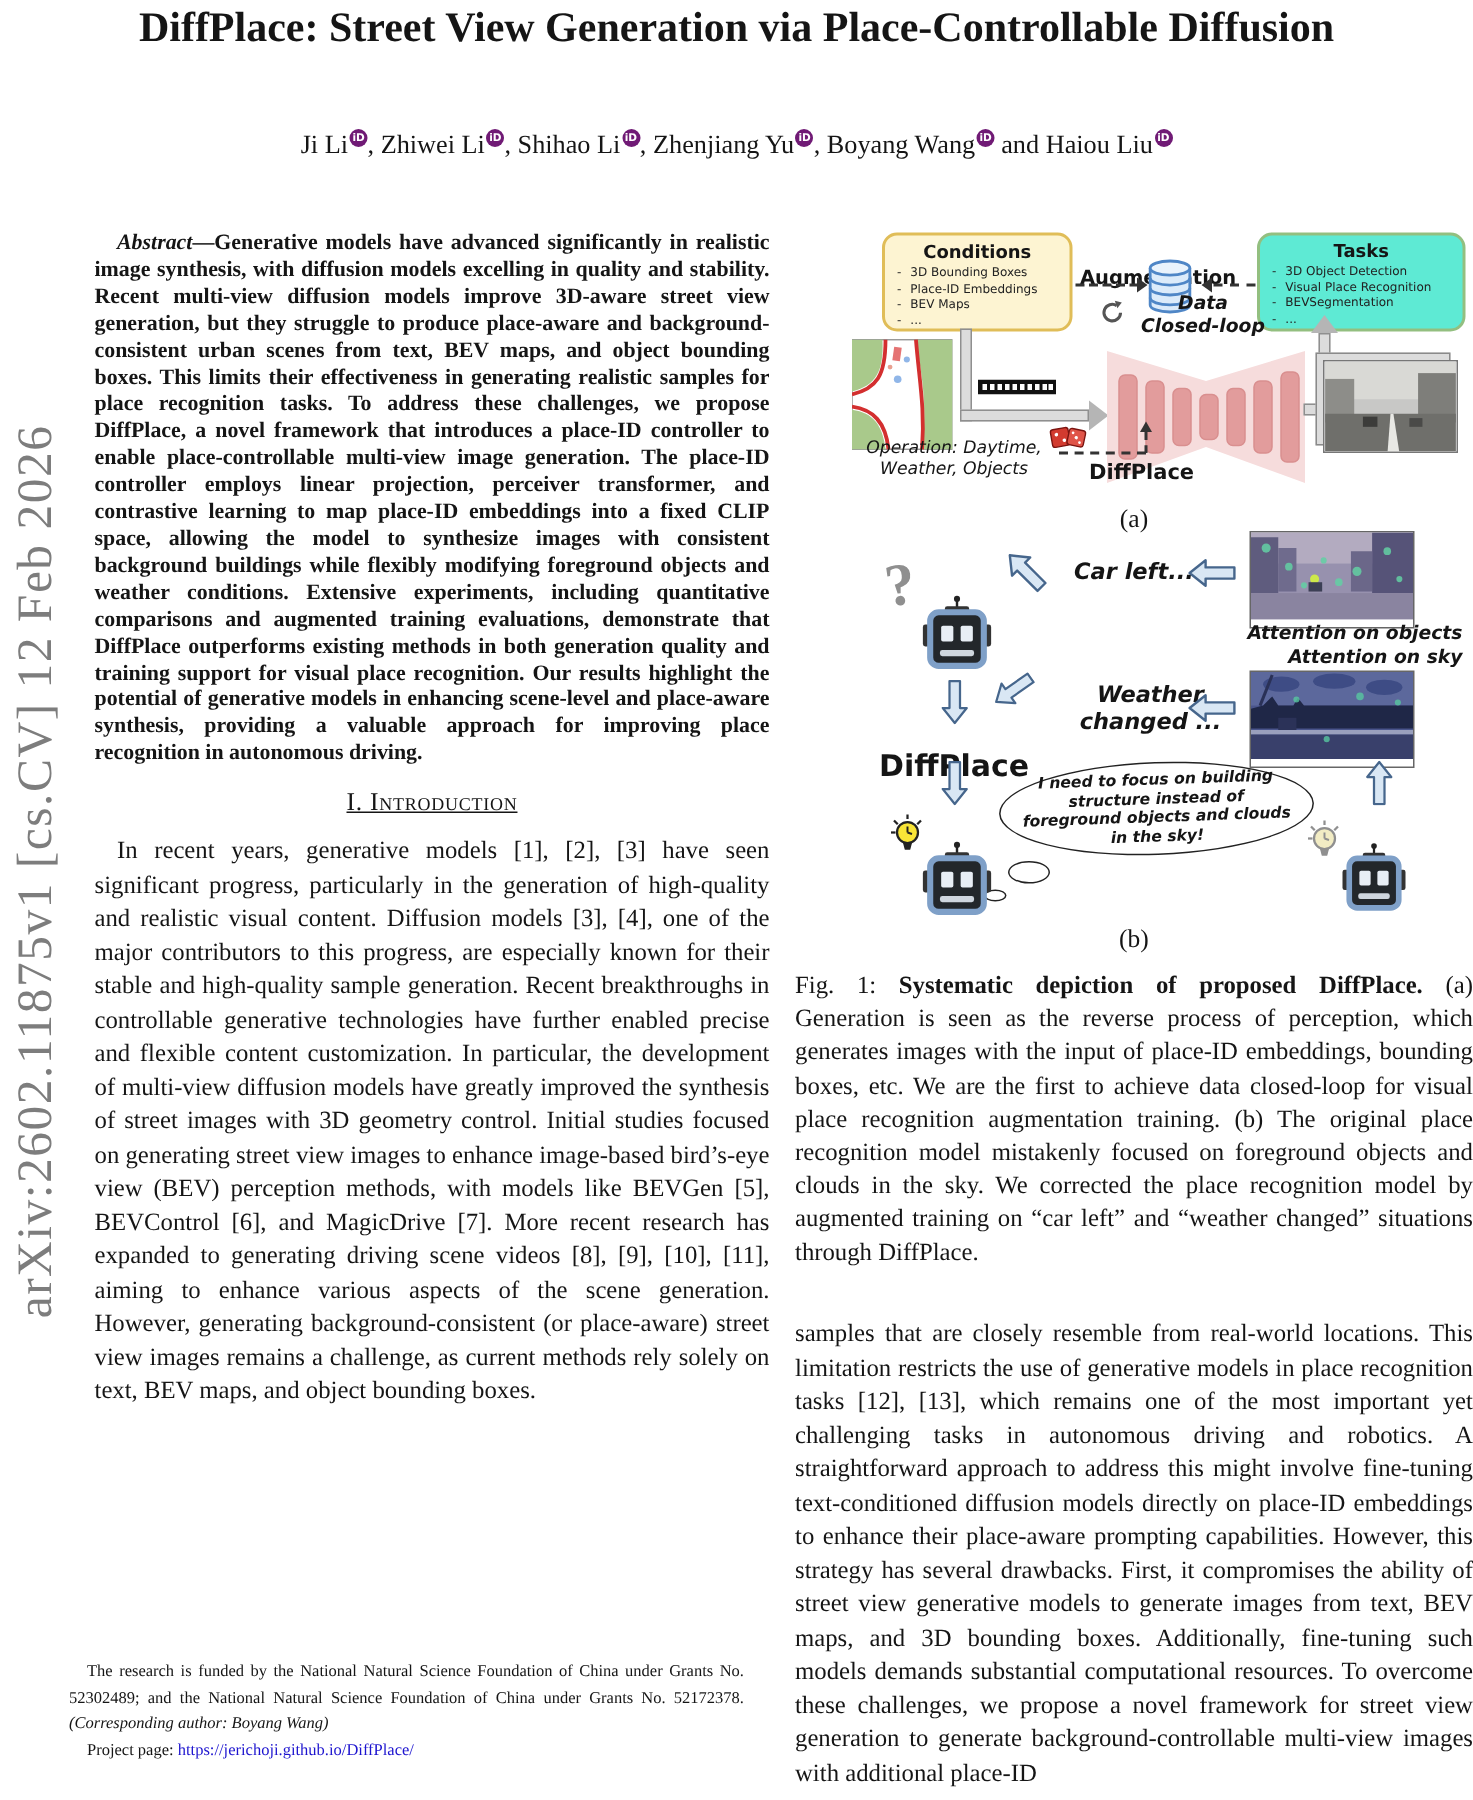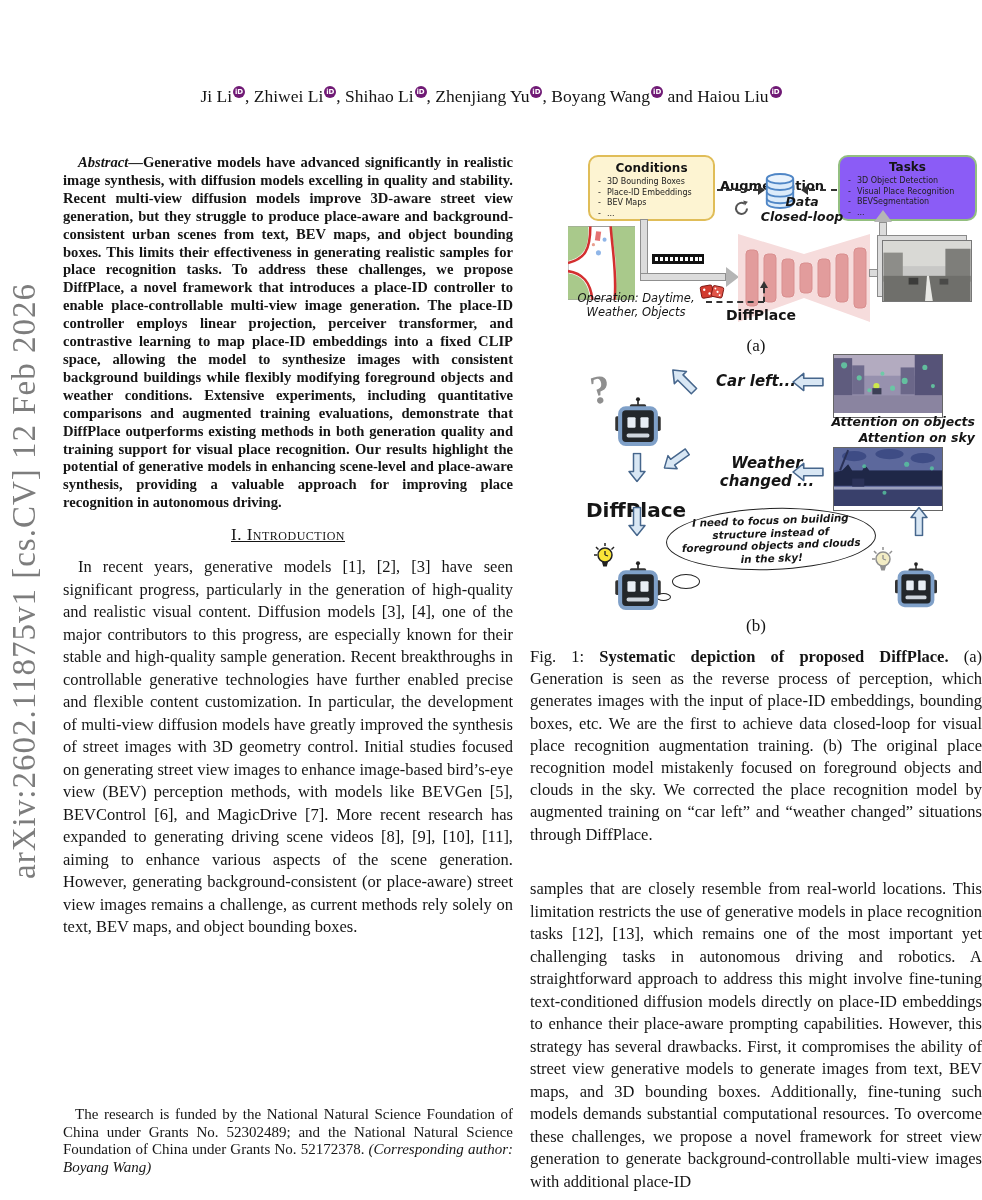--- a/index.html
+++ b/index.html
@@ -20,39 +20,39 @@
          color:#fff;font-family:"DejaVu Sans",sans-serif;font-size:7px;font-weight:bold;
          line-height:12px;text-align:center;vertical-align:top;margin-left:1px;}
 
   
   .leftcol{position:absolute;left:63px;top:154px;width:450px;}
   .abstract{font-weight:bold;font-size:14.6px;line-height:17.9px;text-align:justify;text-indent:15px;}
   .abstract .abs-label{font-style:italic;}
   .sec-head{margin-top:13px;margin-bottom:11px;text-align:center;font-size:17px;
             font-variant:small-caps;letter-spacing:0.5px;text-decoration:underline;}
   .para{font-size:16.5px;line-height:22.5px;text-align:justify;text-indent:15px;margin:0;}
-  .footnote{position:absolute;left:63px;top:1106px;width:450px;font-size:15px;
+  .footnote{position:absolute;left:46px;top:1106px;width:450px;font-size:11px;
             line-height:17.6px;text-align:justify;}
   .footnote .fpara{text-indent:12px;}
   .link{color:#1d14cf;text-decoration:none;}
 
   .rightcol-caption{position:absolute;left:530px;width:452px;font-size:16.5px;
             line-height:22.2px;text-align:justify;}
   .rightcol-body{position:absolute;left:530px;top:878px;width:452px;font-size:16.5px;
             line-height:22.5px;text-align:justify;}
   .subcap{position:absolute;left:530px;width:452px;text-align:center;font-size:17px;}
 
   
   .figa{position:absolute;left:530px;top:150px;width:452px;height:188px;}
   .figa *, .figb *{box-sizing:border-box;}
   .comic{font-family:"DejaVu Sans",sans-serif;font-weight:bold;}
   .hand{font-family:"DejaVu Sans",sans-serif;font-style:italic;}
   .condbox{position:absolute;left:58px;top:5px;width:127px;height:66px;background:#fdf4d2;
            border:2px solid #e0bd58;border-radius:10px;padding-top:4px;}
-  .taskbox{position:absolute;left:308px;top:5px;width:139px;height:66px;background:#8b5cf6;
+  .taskbox{position:absolute;left:308px;top:5px;width:139px;height:66px;background:#5eead4;
            border:2px solid #93bf80;border-radius:10px;padding-top:3px;}
   .boxtitle{text-align:center;font-size:12px;line-height:14px;}
   .boxlist{margin:2px 0 0 0;padding:0 4px 0 8px;list-style:none;
            font-family:"DejaVu Sans",sans-serif;font-size:8px;line-height:10.5px;color:#222;}
   .boxlist li::before{content:"-";margin-right:6px;}
   .aug-label{position:absolute;left:190px;top:-2px;font-size:13px;margin-top:30px;}
   .dash-line{position:absolute;border-top:2px dashed #333;}
   .tri{position:absolute;width:0;height:0;}
   .gbar{position:absolute;background:#dcdcdc;border:1px solid #8f8f8f;}
   .opnote{position:absolute;left:22px;top:141px;width:168px;text-align:center;
@@ -84,34 +84,36 @@
 </head>
 <body>
 
 <div class="page">
 
   <div class="arxiv">
     <span>arXiv:2602.11875v1  [cs.CV]  12 Feb 2026</span>
   </div>
 
   <div class="title">
+    <div>DiffPlace: Street View Generation via Place-Controllable Diffusion</div>
   </div>
 
   <div class="authors">
     <span>Ji Li</span><span class="orcid">iD</span><span>, </span><span>Zhiwei Li</span><span class="orcid">iD</span><span>, </span><span>Shihao Li</span><span class="orcid">iD</span><span>, </span><span>Zhenjiang Yu</span><span class="orcid">iD</span><span>, </span><span>Boyang Wang</span><span class="orcid">iD</span><span> and </span><span>Haiou Liu</span><span class="orcid">iD</span>
   </div>
 
   <div class="leftcol">
     <p class="abstract" style="margin:0;"><span class="abs-label">Abstract</span><span>—</span><span>Generative models have advanced significantly in realistic image synthesis, with diffusion models excelling in quality and stability. Recent multi-view diffusion models improve 3D-aware street view generation, but they struggle to produce place-aware and background-consistent urban scenes from text, BEV maps, and object bounding boxes. This limits their effectiveness in generating realistic samples for place recognition tasks. To address these challenges, we propose DiffPlace, a novel framework that introduces a place-ID controller to enable place-controllable multi-view image generation. The place-ID controller employs linear projection, perceiver transformer, and contrastive learning to map place-ID embeddings into a fixed CLIP space, allowing the model to synthesize images with consistent background buildings while flexibly modifying foreground objects and weather conditions. Extensive experiments, including quantitative comparisons and augmented training evaluations, demonstrate that DiffPlace outperforms existing methods in both generation quality and training support for visual place recognition. Our results highlight the potential of generative models in enhancing scene-level and place-aware synthesis, providing a valuable approach for improving place recognition in autonomous driving.</span></p>
     <div class="sec-head">I. Introduction</div>
     <p class="para">In recent years, generative models [1], [2], [3] have seen significant progress, particularly in the generation of high-quality and realistic visual content. Diffusion models [3], [4], one of the major contributors to this progress, are especially known for their stable and high-quality sample generation. Recent breakthroughs in controllable generative technologies have further enabled precise and flexible content customization. In particular, the development of multi-view diffusion models have greatly improved the synthesis of street images with 3D geometry control. Initial studies focused on generating street view images to enhance image-based bird’s-eye view (BEV) perception methods, with models like BEVGen [5], BEVControl [6], and MagicDrive [7]. More recent research has expanded to generating driving scene videos [8], [9], [10], [11], aiming to enhance various aspects of the scene generation. However, generating background-consistent (or place-aware) street view images remains a challenge, as current methods rely solely on text, BEV maps, and object bounding boxes.</p>
   </div>
 
   <div class="footnote">
     <div class="fpara"><span>The research is funded by the National Natural Science Foundation of China under Grants No. 52302489; and the National Natural Science Foundation of China under Grants No. 52172378. </span><span style="font-style:italic;">(Corresponding author: Boyang Wang)</span></div>
+    <div class="fpara"><span>Project page: </span><a class="link" href="#">https://jerichoji.github.io/DiffPlace/</a></div>
   </div>
 
   <div class="figa">
 
     <div class="condbox">
       <div class="boxtitle comic">Conditions</div>
       <ul class="boxlist">
         <li>3D Bounding Boxes</li>
         <li>Place-ID Embeddings</li>
         <li>BEV Maps</li>

